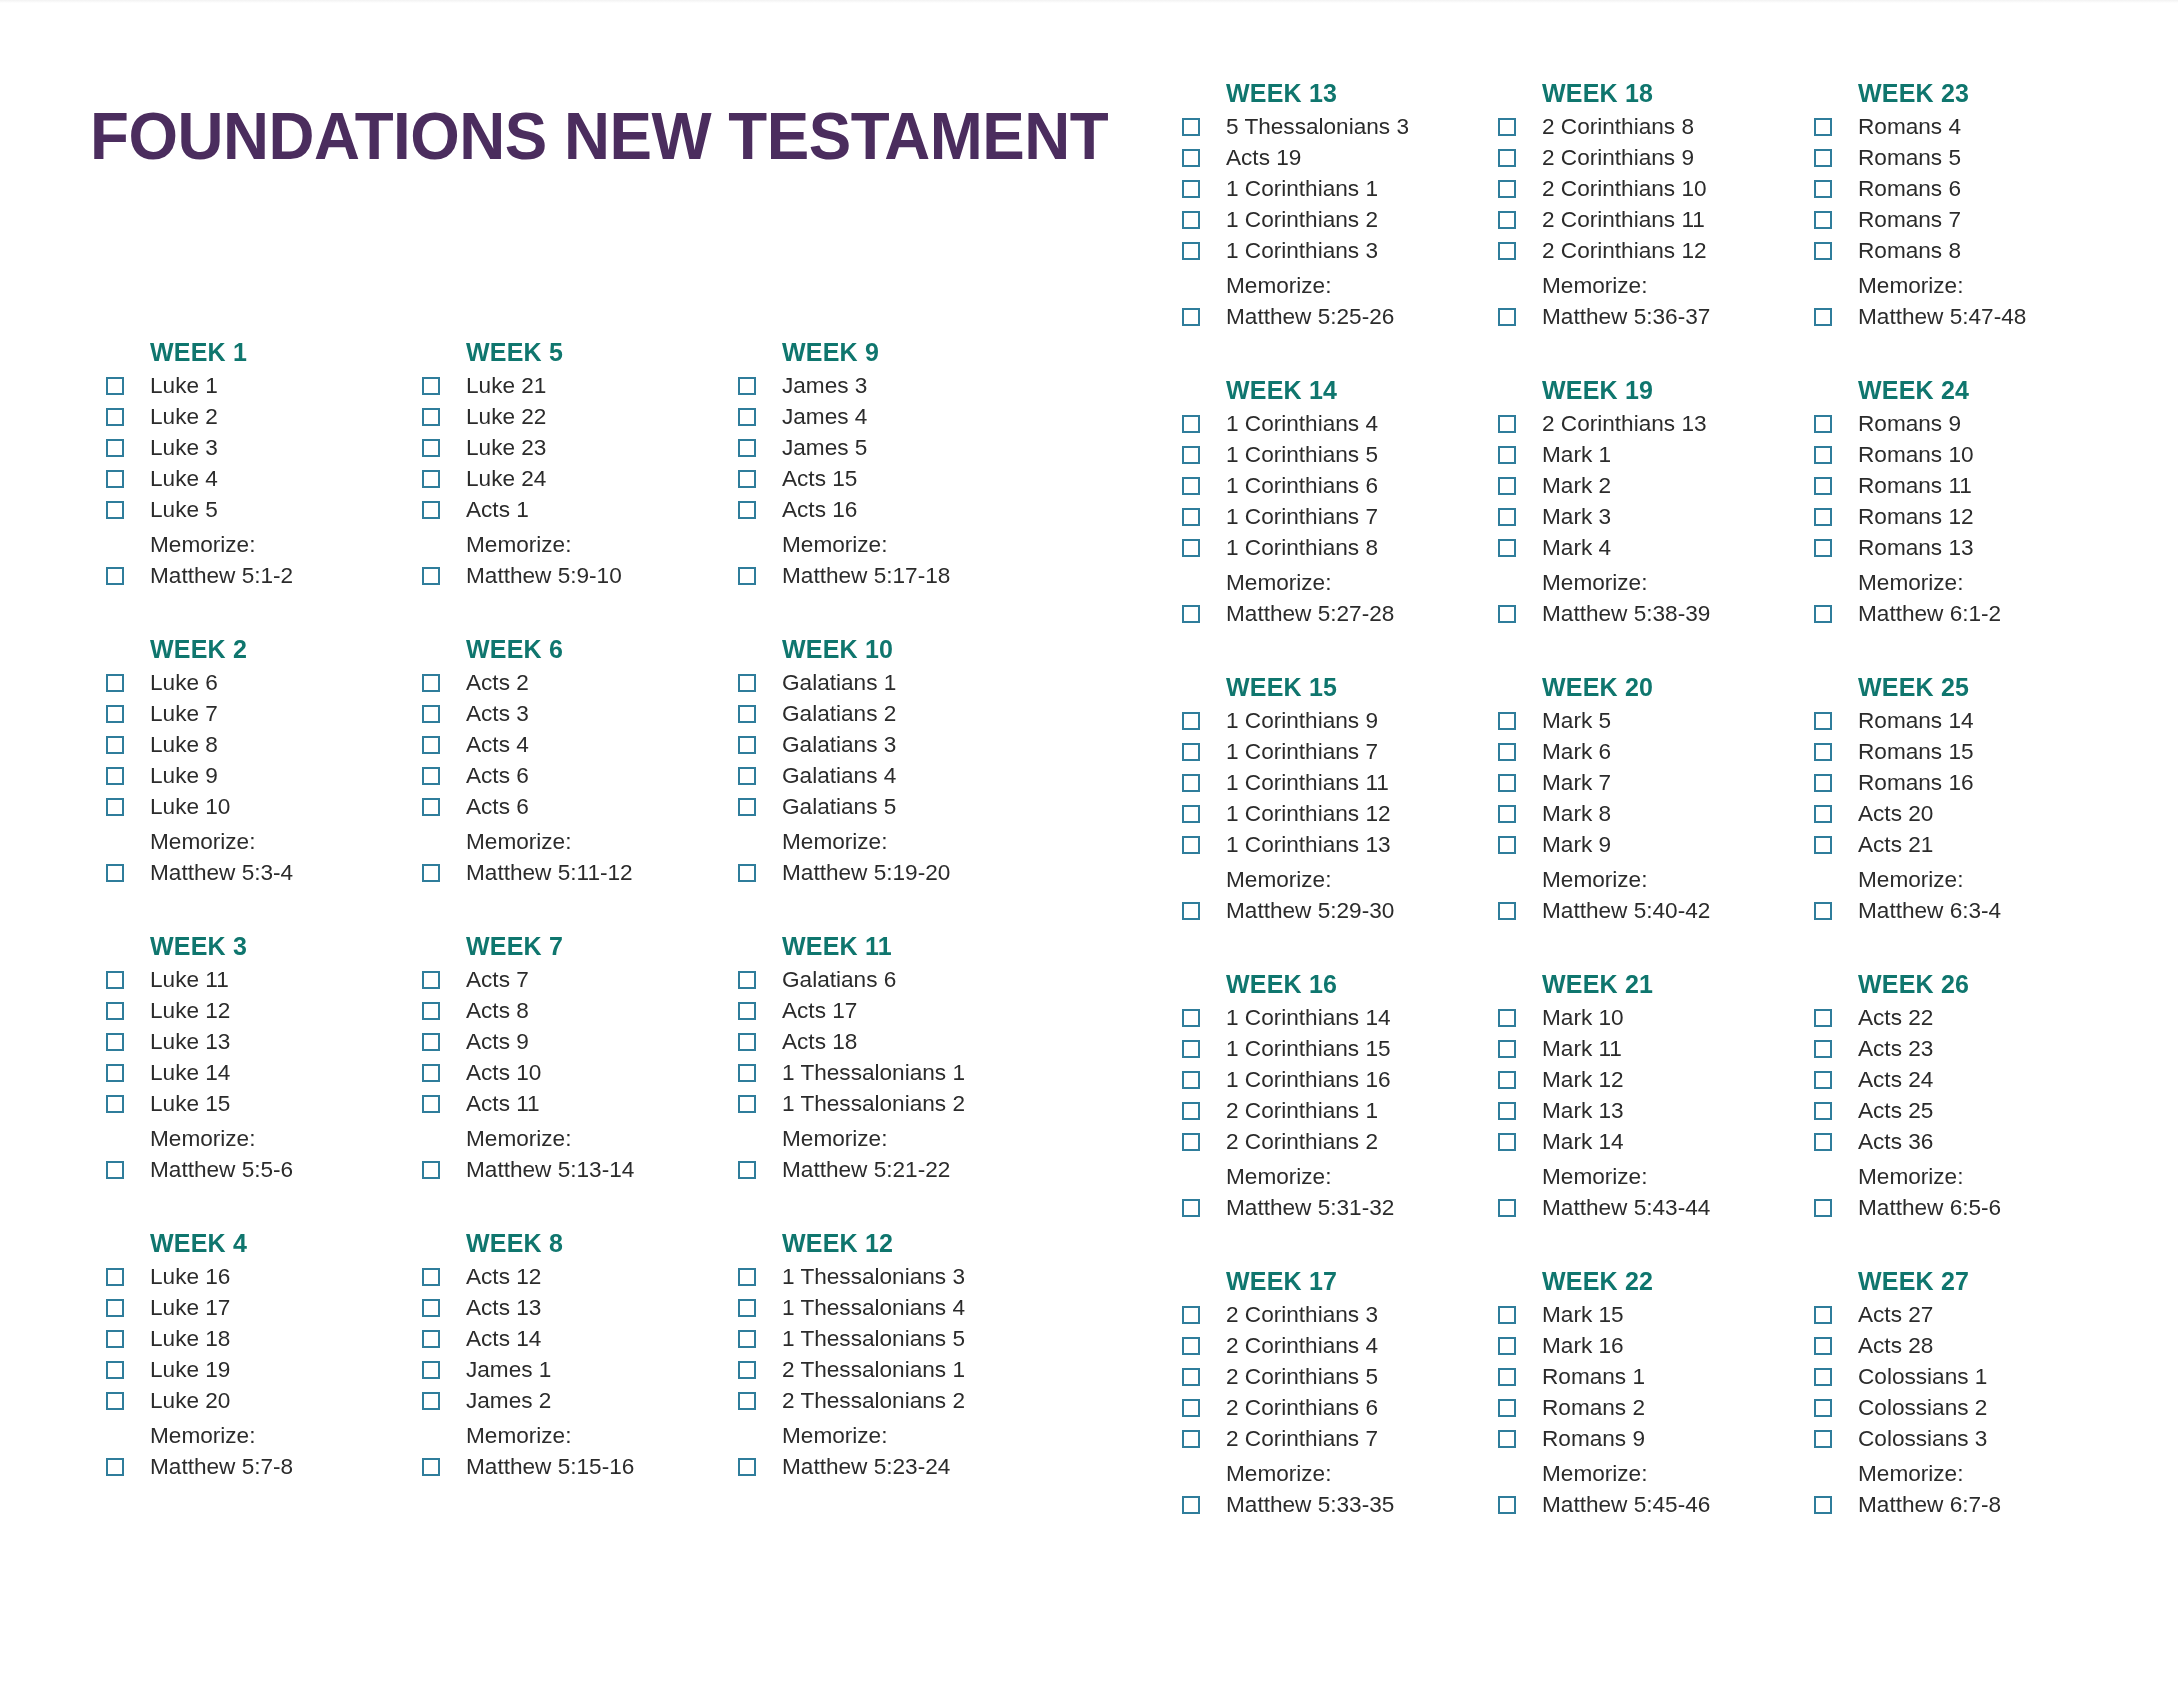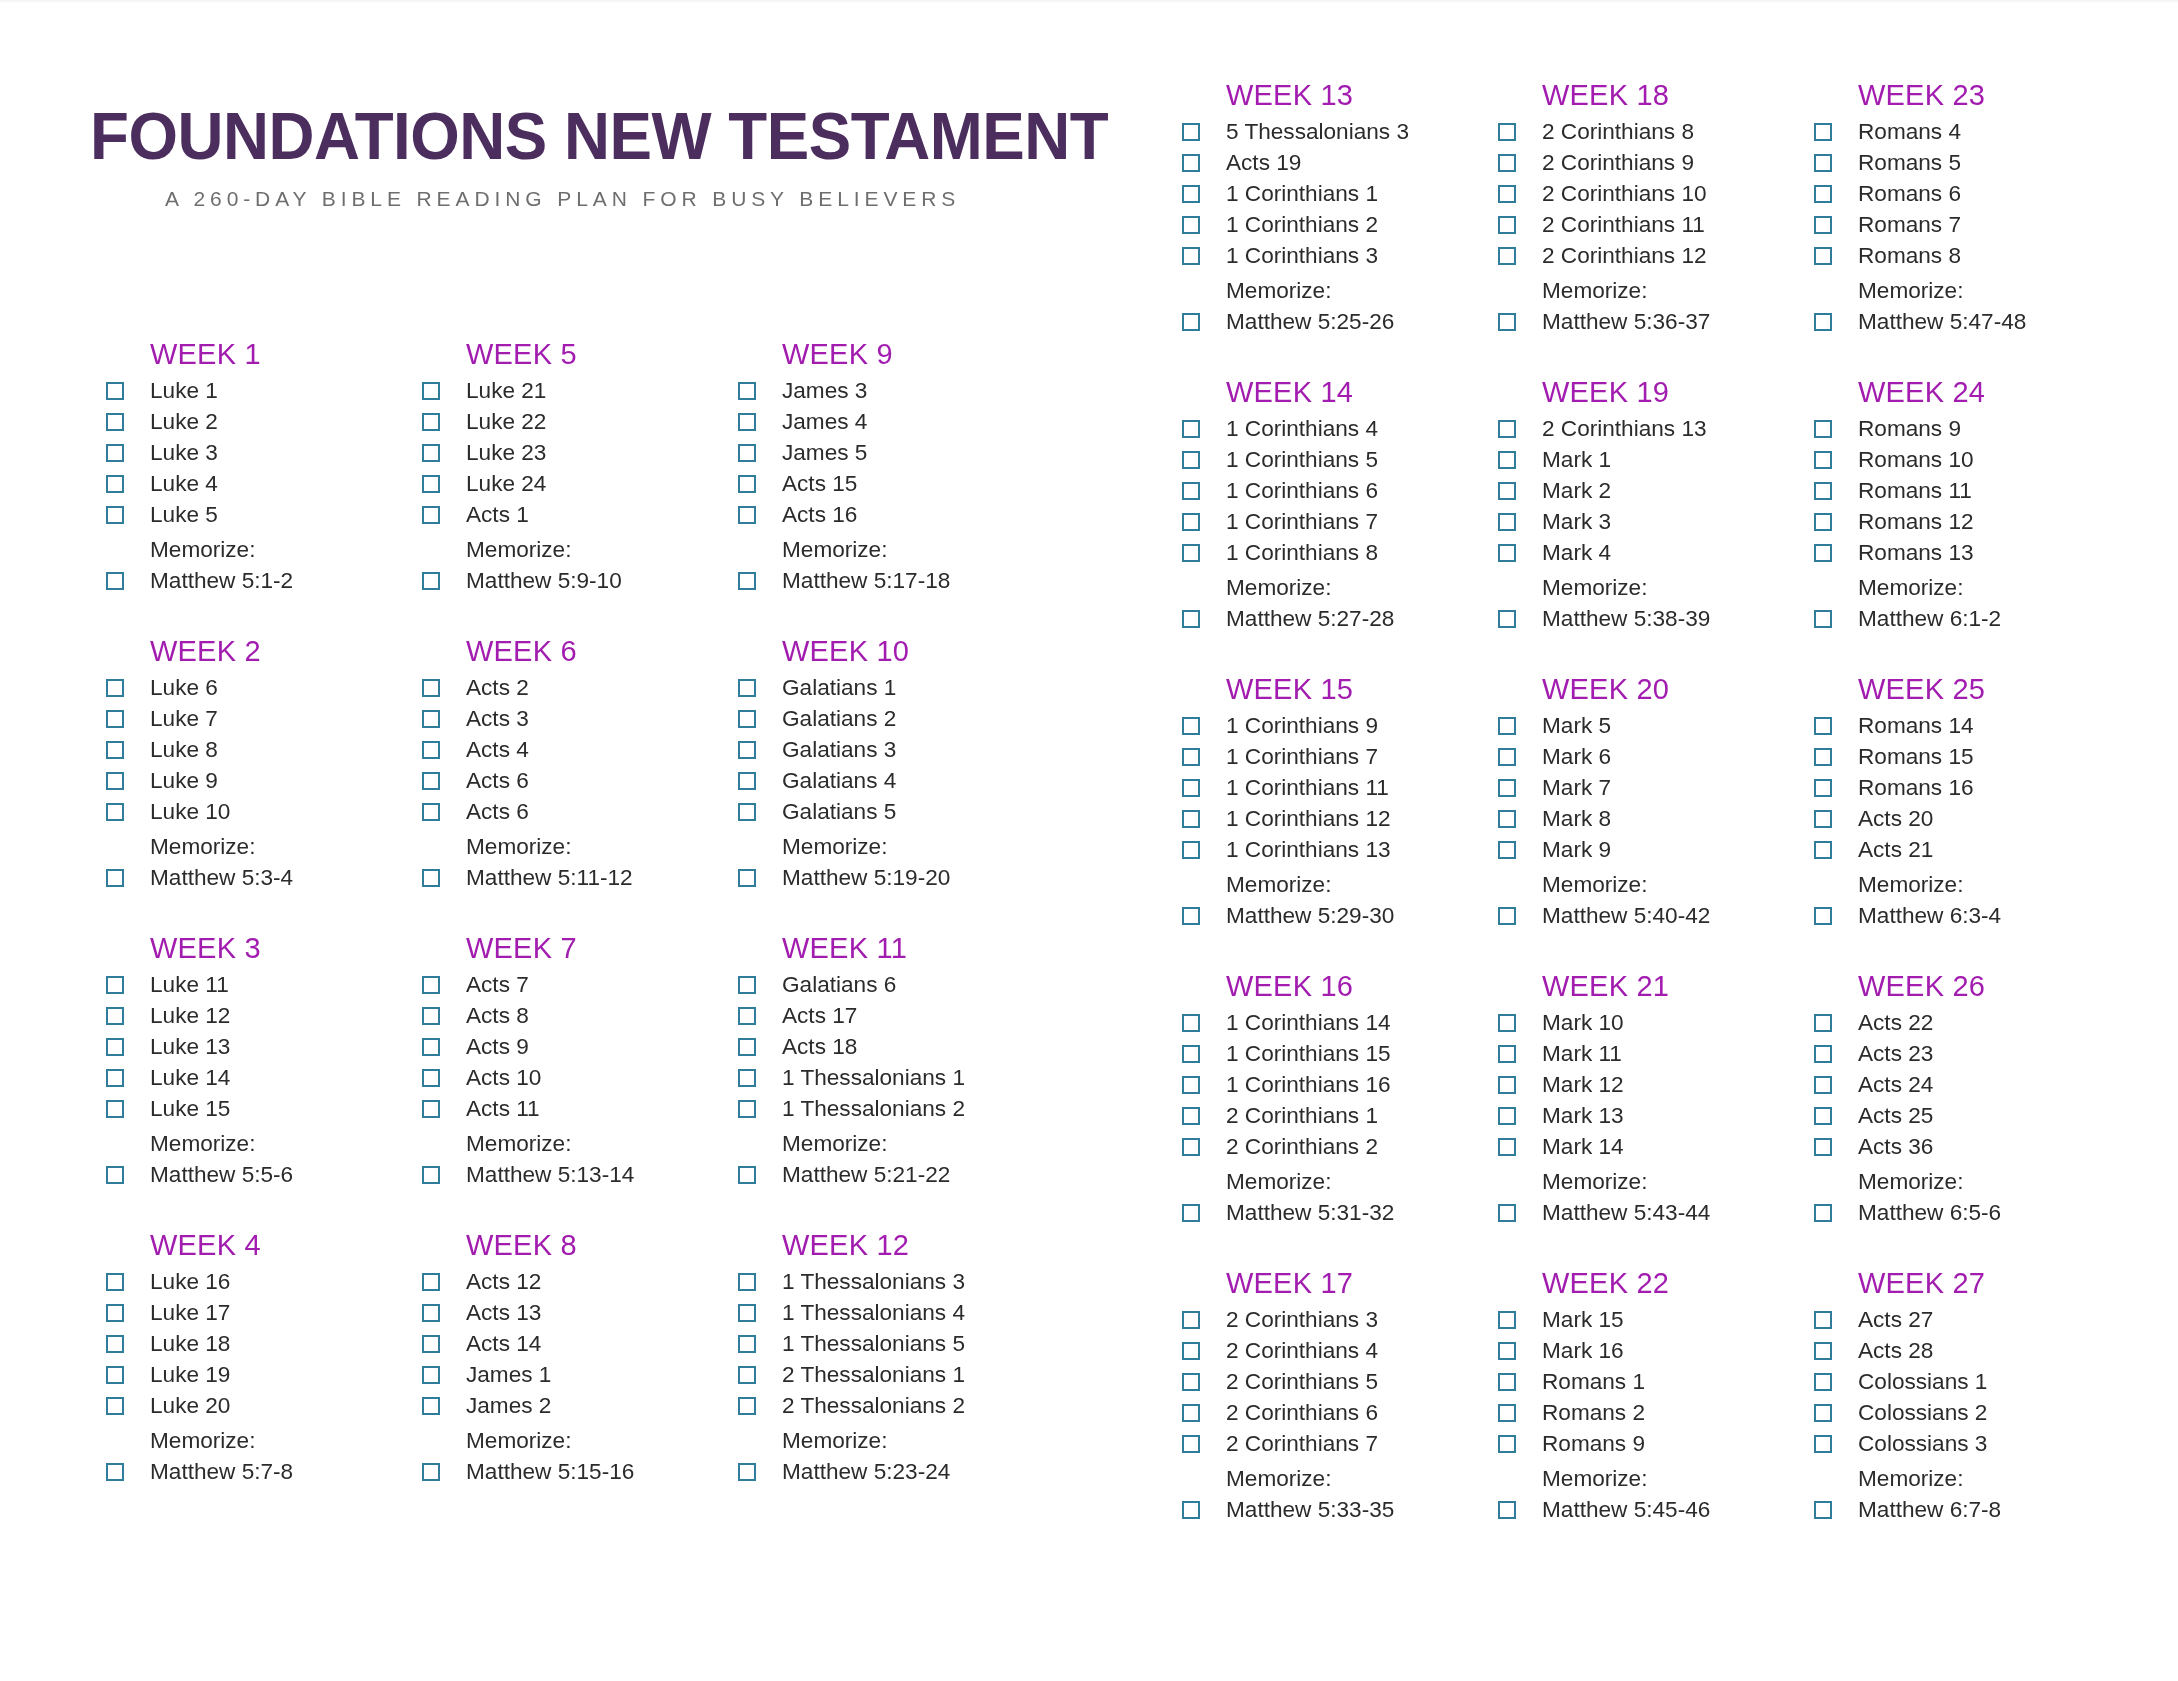--- a/index.html
+++ b/index.html
@@ -73,23 +73,23 @@
     left: 1182px;
     top: 78px;
     grid-template-columns: 316px 316px 339px;
     grid-auto-rows: 297px;
   }
 
   .week {
     position: relative;
   }
   .week-title {
-    font-size: 29px;
-    font-weight: 400;
-    color: #a21caf;
+    font-size: 25px;
+    font-weight: 700;
+    color: #0f766e;
     letter-spacing: 0.2px;
     margin: 0 0 3.8px 44px;
     line-height: 1.2;
     white-space: nowrap;
   }
   .row {
     display: flex;
     align-items: center;
     height: 31px;
   }
@@ -125,21 +125,20 @@
 </style>
 </head>
 <body>
 
 <div class="page">
 
   <div class="top-edge"></div>
 
   <div class="header">
     <h1 class="plan-title">FOUNDATIONS NEW TESTAMENT</h1>
-    <p class="plan-subtitle">A 260-DAY BIBLE READING PLAN FOR BUSY BELIEVERS</p>
   </div>
 
   <div class="grid grid-left">
       <div class="week">
         <div class="week-title">WEEK 1</div>
         <div class="row">
           <span class="cbox"></span>
           <span class="row-label">Luke 1</span>
         </div>
         <div class="row">

